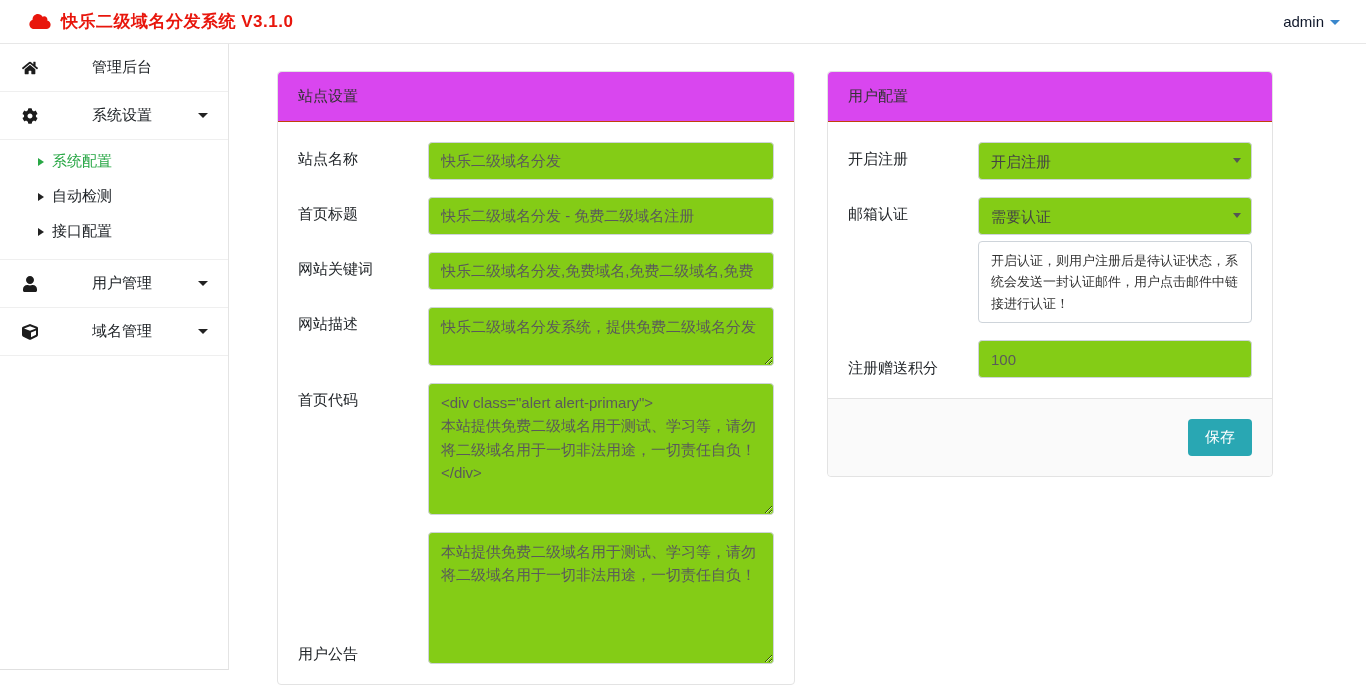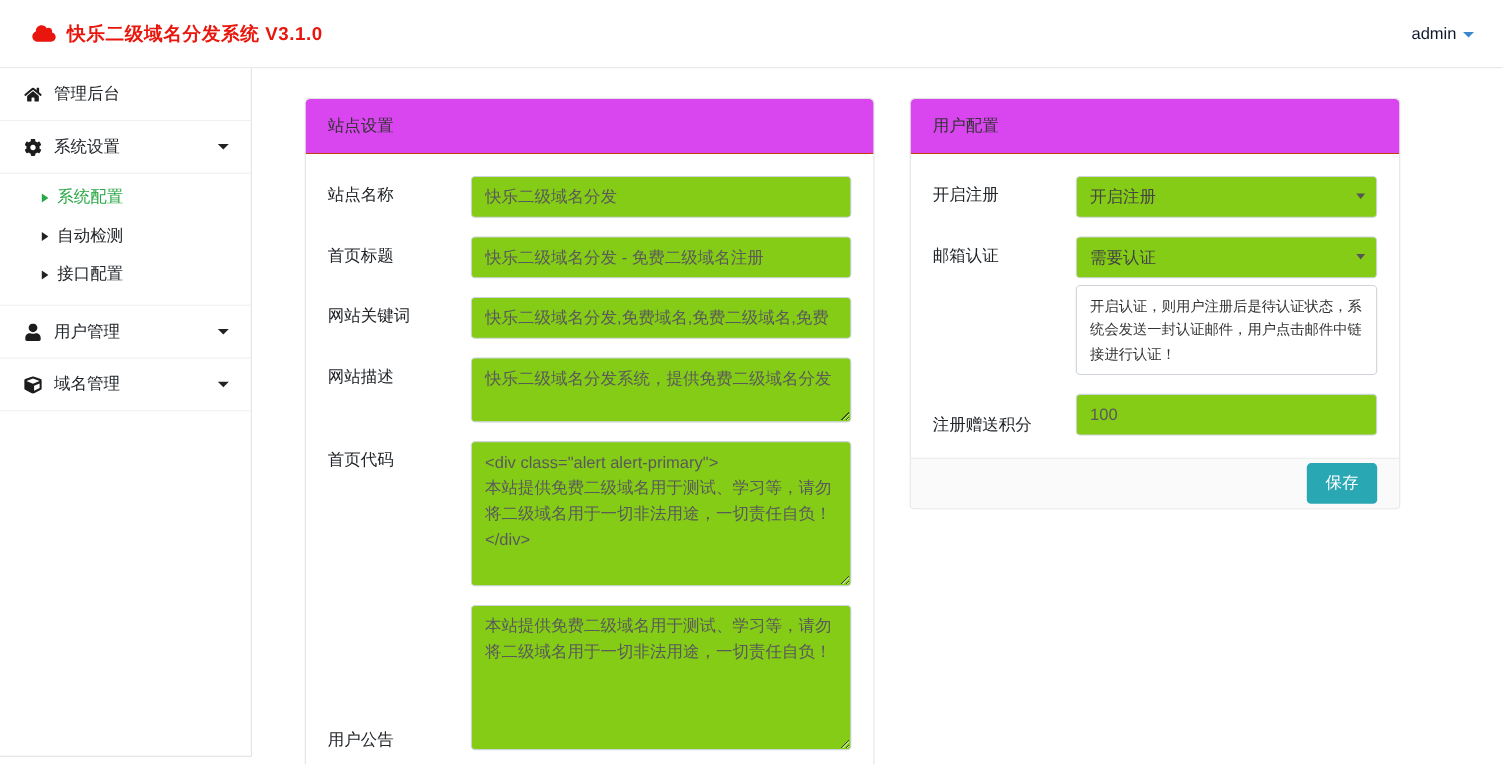--- a/index.html
+++ b/index.html
@@ -6,21 +6,21 @@
   html, body { width: 1366px; height: 695px; overflow: hidden; }
   body {
     font-family: "Liberation Sans", "DejaVu Sans", sans-serif;
     background: #ffffff;
     color: #333;
     font-size: 15px;
   }
 
   
   .topbar {
-    height: 62px;
+    height: 44px;
     display: flex;
     align-items: center;
     justify-content: space-between;
     padding: 0 26px 0 28px;
     background: #fff;
     border-bottom: 1px solid #e7e7e7;
   }
   .brand { display: flex; align-items: center; gap: 9px; cursor: pointer; text-decoration: none; }
   .brand-icon svg { width: 24px; height: 17px; display: block; }
   .brand-title { color: #e8160c; font-size: 17px; font-weight: bold; letter-spacing: .5px; }
@@ -43,20 +43,21 @@
     border-right: 1px solid #e4e4e4;
     border-bottom: 1px solid #e0e0e0;
     flex-shrink: 0;
   }
   .nav-item {
     display: flex; align-items: center;
     padding: 14px 20px 14px 22px;
     border-bottom: 1px solid #efefef;
     color: #212529; cursor: pointer;
     font-size: 15px;
+    gap: 43px;
   }
   .nav-item .nav-ic { width: 17px; height: 16px; margin-right: 10px; display: inline-flex; }
   .nav-item .nav-ic svg { width: 16px; height: 16px; fill: #1c1c1c; }
   .nav-item .grow { flex: 1; }
   .caret-down-dark {
     width: 0; height: 0;
     border-left: 5px solid transparent;
     border-right: 5px solid transparent;
     border-top: 5px solid #222;
   }
@@ -131,21 +132,21 @@
     border: 1px solid #ced4da;
     border-radius: 4px;
     padding: 8px 12px;
     font-size: 13px;
     color: #333;
     line-height: 1.65;
   }
   .card-footer {
     background: #fafafa;
     border-top: 1px solid #e3e3e3;
-    padding: 4px 20px;
+    padding: 20px 20px;
     display: flex; justify-content: flex-end;
     border-radius: 0 0 4px 4px;
   }
   .btn-save {
     background: #29a7b3;
     color: #fff;
     border: none;
     border-radius: 4px;
     font-size: 15px;
     font-family: "Liberation Sans", "DejaVu Sans", sans-serif;

